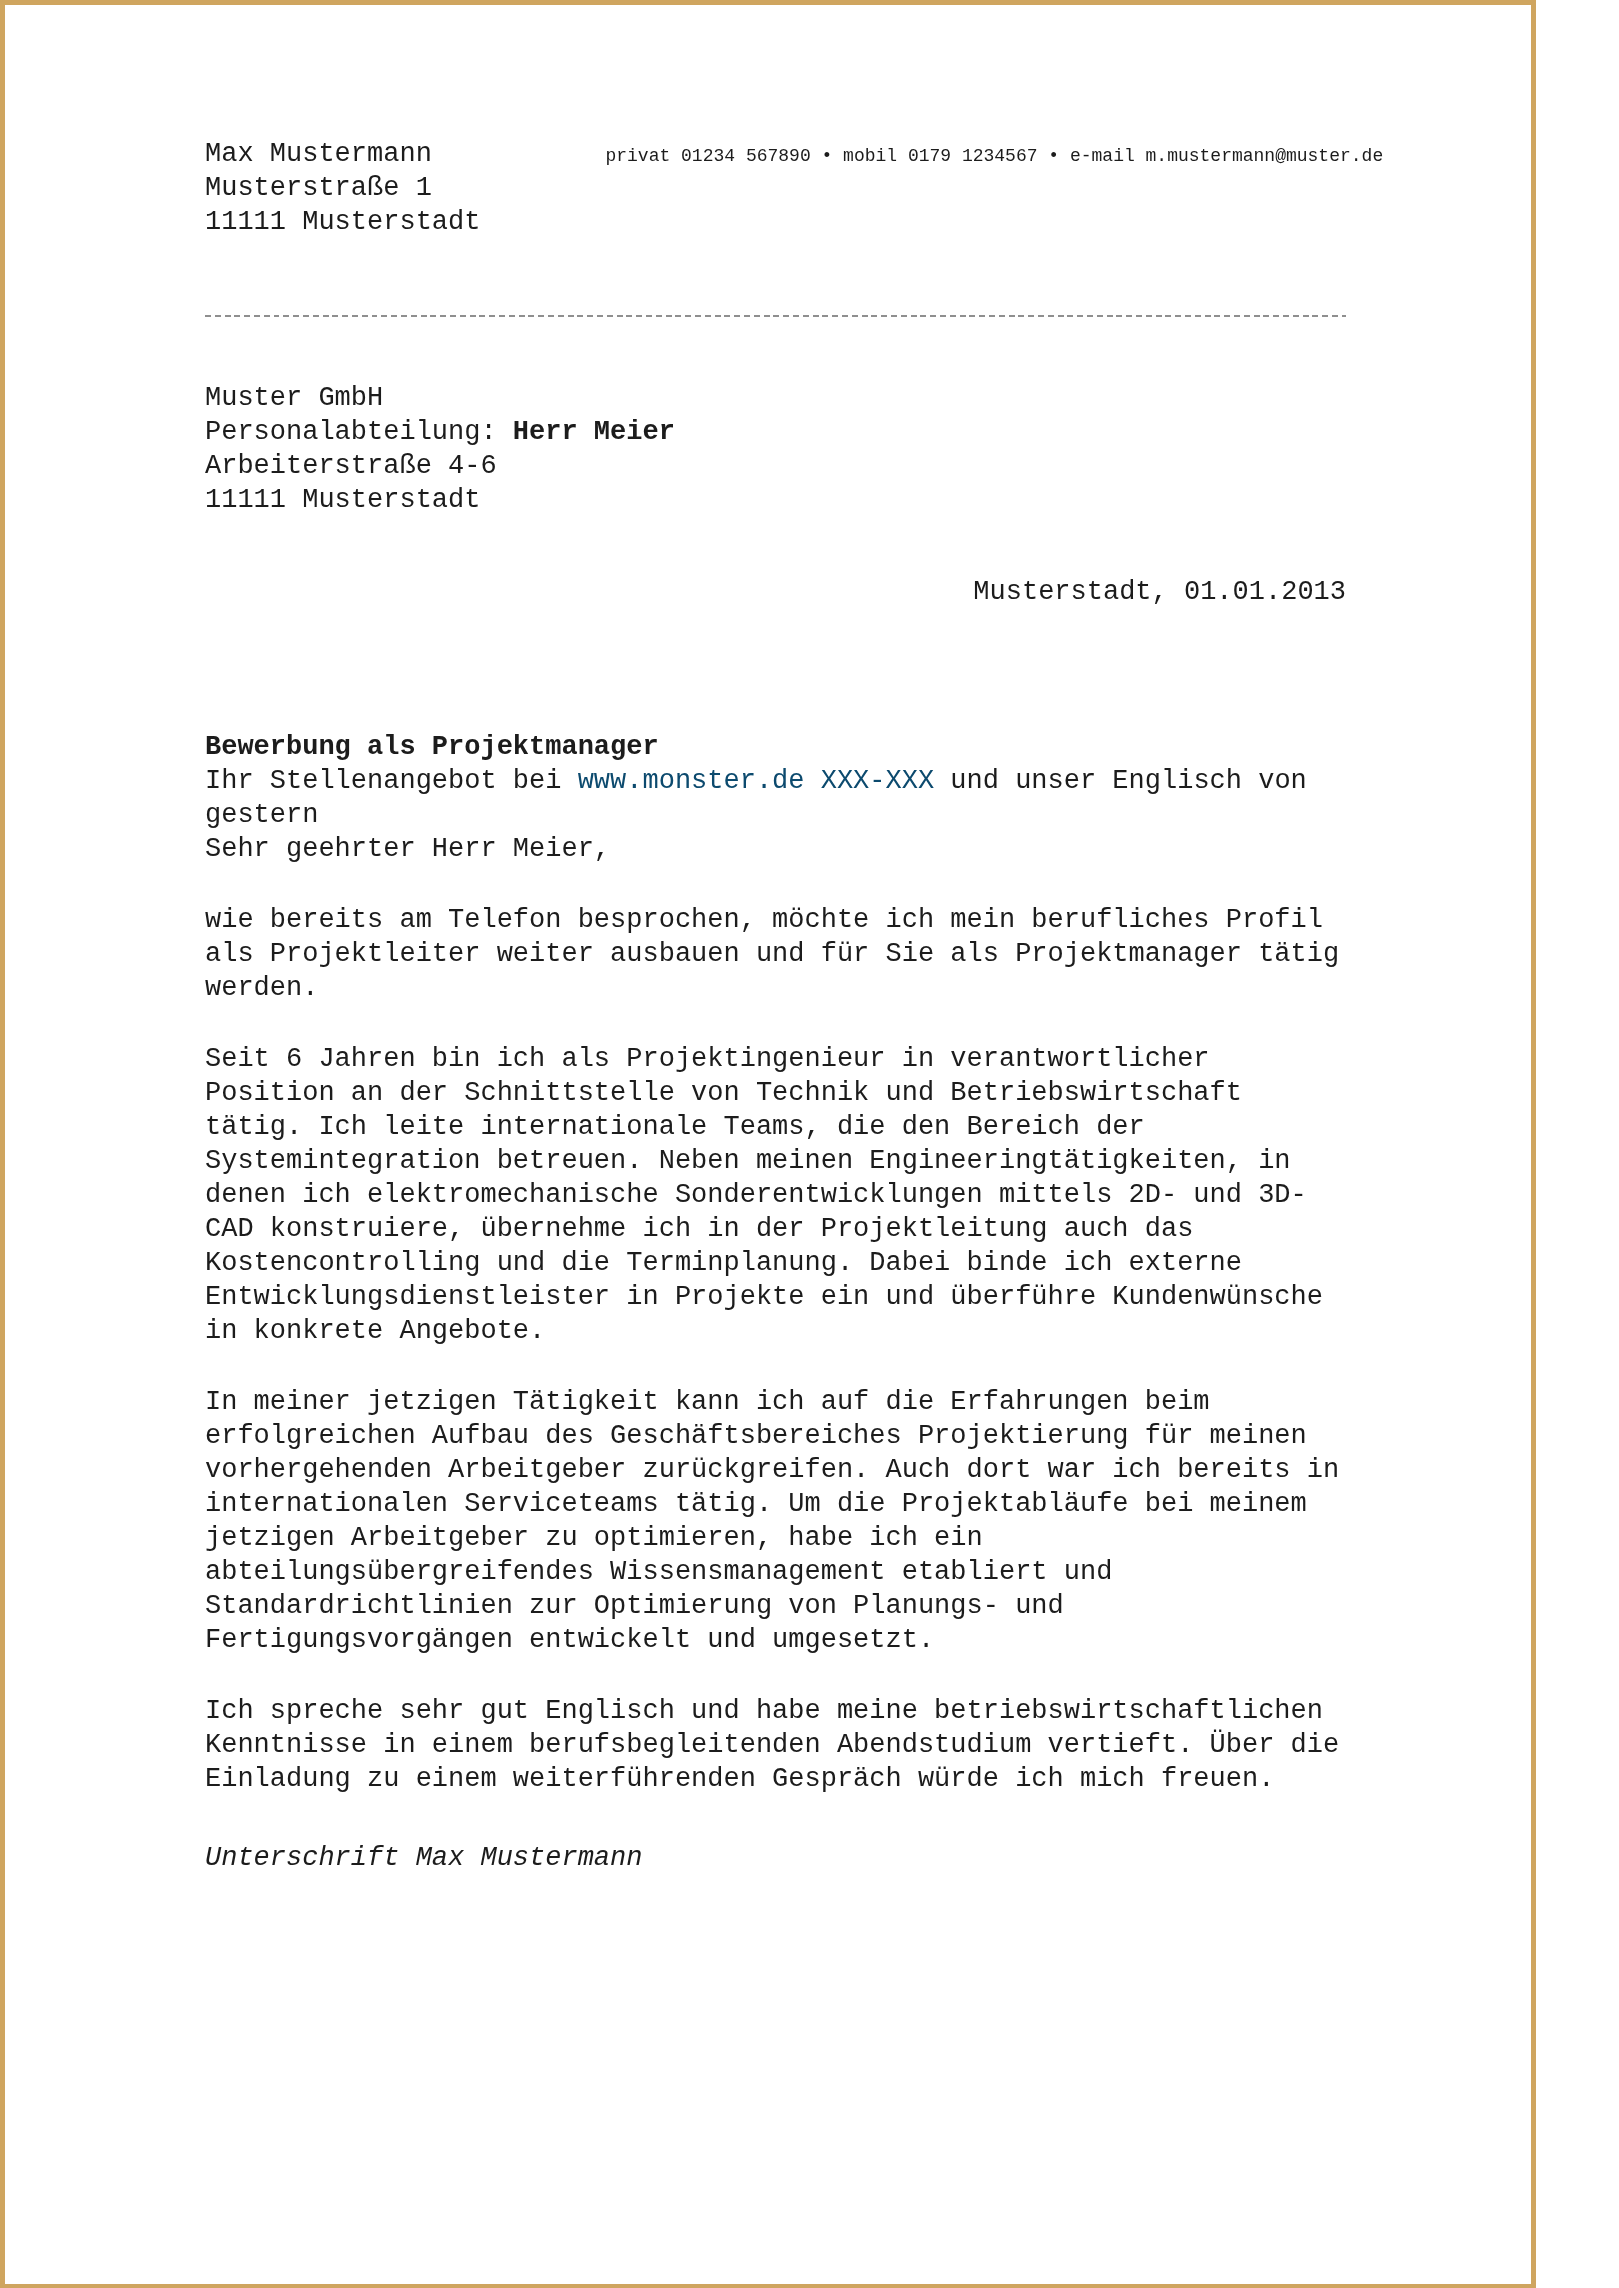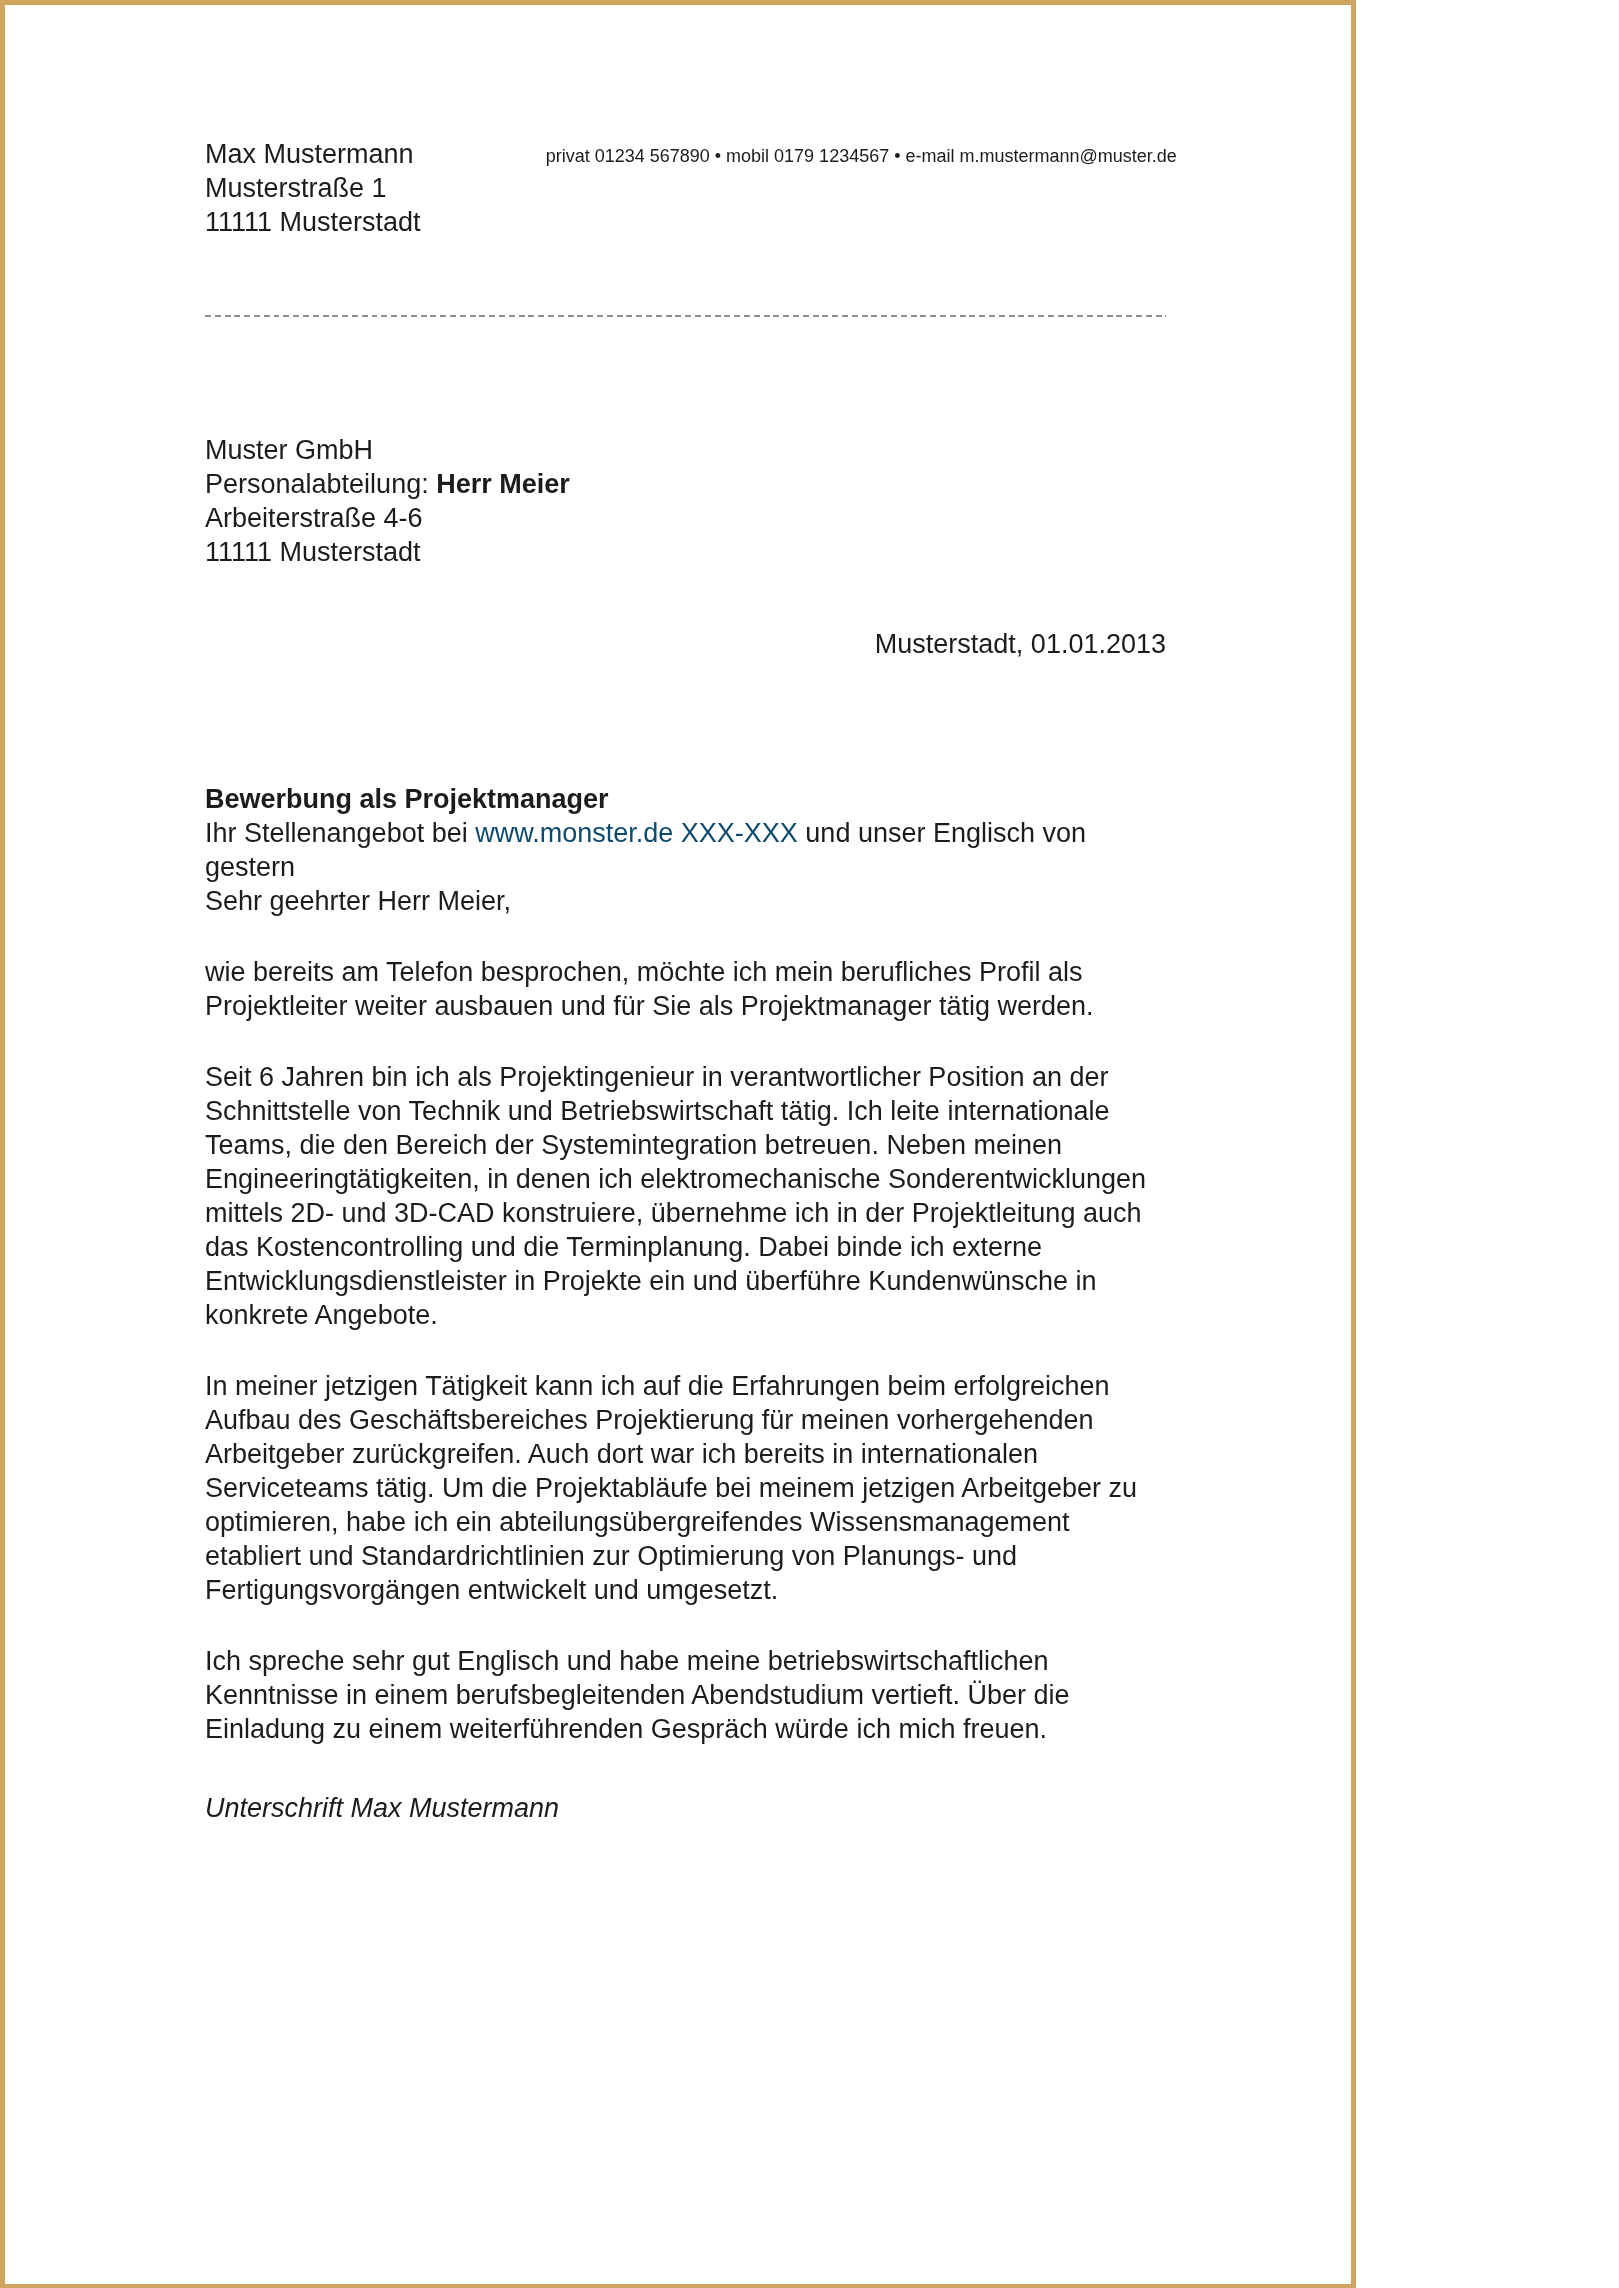--- a/index.html
+++ b/index.html
@@ -1,23 +1,23 @@
 <!DOCTYPE html>
 <html><head>
 <meta charset="utf-8">
 <title>Bewerbung als Projektmanager</title>
 <style>
   html, body { margin: 0; padding: 0; background: #ffffff; }
   .page {
-    width: 1356px;
+    width: 1536px;
     height: 2289px;
     box-sizing: border-box;
     border: 5.9px solid #cfa55f;
     background: #ffffff;
-    font-family: Liberation Sans, sans-serif;
+    font-family: Liberation Mono, monospace;
     color: #1c1c1c;
     position: relative;
     overflow: hidden;
   }
   .content {
     padding: 132px 185px 0 200px;
     font-size: 27px;
     line-height: 34px;
   }
   .sender-row {
@@ -30,21 +30,21 @@
     font-size: 18px;
     line-height: 31px;
     padding-top: 3.9px;
     white-space: nowrap;
   }
   .separator {
     margin-top: 76px;
     height: 2px;
     background: repeating-linear-gradient(90deg, #8f8f8f 0 5.9px, transparent 5.9px 9.8px);
   }
-  .recipient { margin-top: 116px; }
+  .recipient { margin-top: 64px; }
   .bold { font-weight: bold; }
   .dateline {
     margin-top: 58px;
     text-align: right;
   }
   .subject-block { margin-top: 121px; }
   .subject-title { font-weight: bold; }
   .link {
     color: #0c4a6e;
     cursor: pointer;

